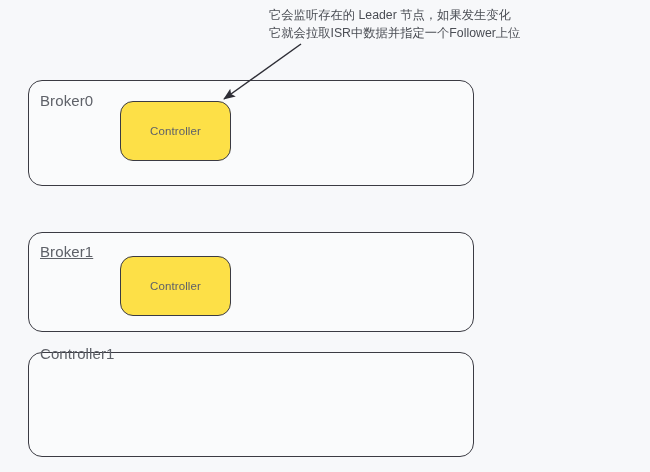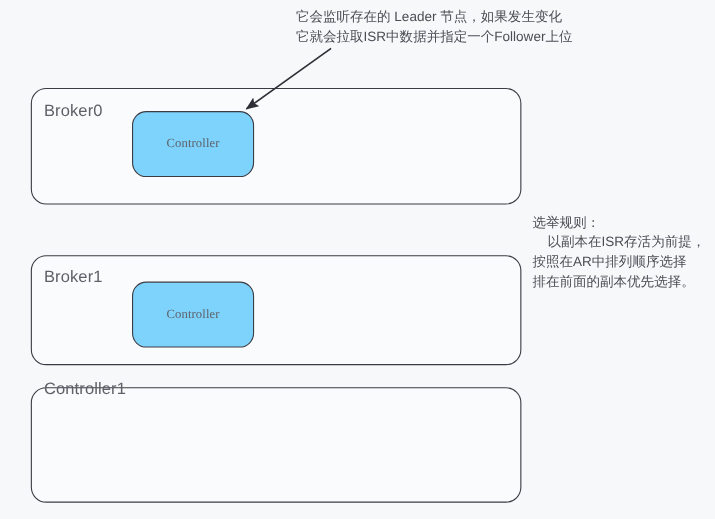--- a/index.html
+++ b/index.html
@@ -32,39 +32,38 @@
     font-size: 15px;
     color: #5e6168;
     letter-spacing: 0.1px;
     white-space: nowrap;
   }
   .inner-box {
     position: absolute;
     box-sizing: border-box;
     border: 1.6px solid #3b3b43;
     border-radius: 13px;
-    background: #7dd3fc;
+    background: #fde047;
     display: flex;
     align-items: center;
     justify-content: center;
-    font-family: Liberation Serif, serif;
   }
   .inner-label {
     font-size: 11.5px;
     color: #5e6168;
     letter-spacing: 0.1px;
     white-space: nowrap;
   }
   
   #broker0-box   { left: 28px;  top: 80px;  width: 446px; height: 106px; }
   #broker0-label { left: 40px;  top: 92px; }
   #broker0-ctrl  { left: 120px; top: 101px; width: 111px; height: 60px; }
 
   #broker1-box   { left: 28px;  top: 232px; width: 446px; height: 100px; }
-  #broker1-label { left: 40px;  top: 243px; }
+  #broker1-label { left: 40px;  top: 243px; text-decoration: underline; }
   #broker1-ctrl  { left: 120px; top: 256px; width: 111px; height: 60px; }
 
   #controller1-box   { left: 28px; top: 352px; width: 446px; height: 105px; }
   #controller1-label { left: 40px; top: 345px; }
 
   
   .annotation {
     position: absolute;
     font-size: 12.3px;
     line-height: 18px;
@@ -83,24 +82,20 @@
   }
 </style>
 </head>
 <body>
 
 <div id="stage">
 
   <div class="annotation" id="annotation-top">它会监听存在的 Leader 节点，如果发生变化
 它就会拉取ISR中数据并指定一个Follower上位</div>
 
-  <div class="annotation" id="annotation-rules">选举规则：
-    以副本在ISR存活为前提，
-按照在AR中排列顺序选择
-排在前面的副本优先选择。</div>
 
   <div class="node-box" id="broker0-box"></div>
   <div class="node-label" id="broker0-label">Broker0</div>
   <div class="inner-box" id="broker0-ctrl">
     <span class="inner-label">Controller</span>
   </div>
 
   <div class="node-box" id="broker1-box"></div>
   <div class="node-label" id="broker1-label">Broker1</div>
   <div class="inner-box" id="broker1-ctrl">

